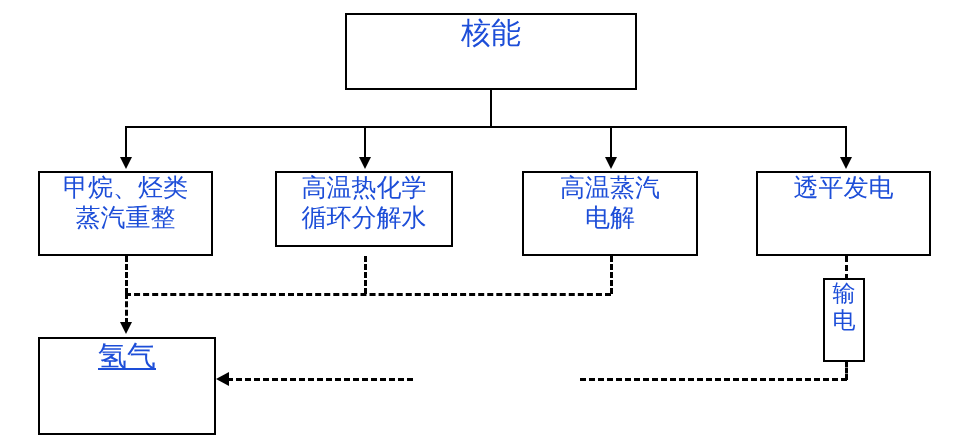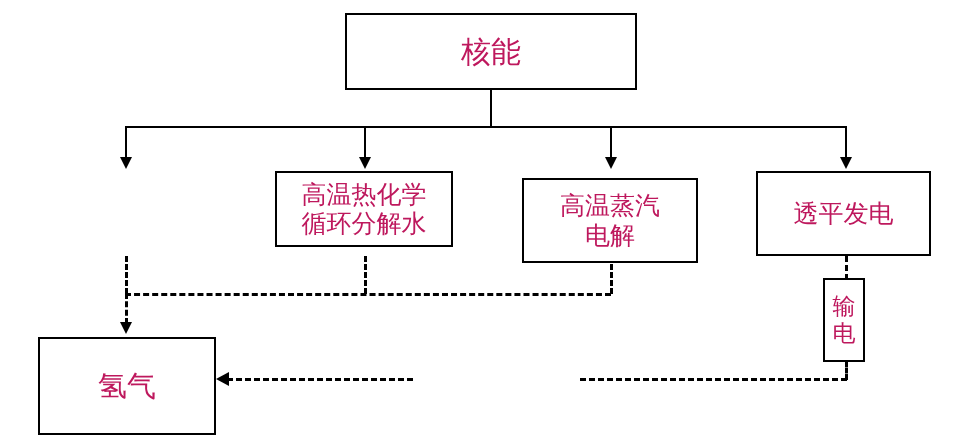--- a/index.html
+++ b/index.html
@@ -18,23 +18,22 @@
     overflow: hidden;
   }
   .node {
     position: absolute;
     box-sizing: border-box;
     border: 2px solid #000000;
     background: #ffffff;
     display: flex;
     flex-direction: column;
     align-items: center;
-    justify-content: center;
     text-align: center;
-    color: #be185d;
+    color: #1d4ed8;
     line-height: 1.18;
     z-index: 3;
   }
   .node .line {
     display: block;
     white-space: nowrap;
   }
   
   #node-nuclear {
     left: 345px; top: 13px; width: 292px; height: 77px;
@@ -44,33 +43,33 @@
     left: 38px; top: 171px; width: 175px; height: 85px;
     font-size: 25px;
   }
   #node-thermochem {
     left: 275px; top: 171px; width: 178px; height: 76px;
     font-size: 25px;
   }
   #node-steam-electrolysis {
     left: 522px; top: 171px; width: 176px; height: 85px;
     font-size: 25px;
-    margin-top: 7px;
   }
   #node-turbine {
     left: 756px; top: 171px; width: 175px; height: 85px;
     font-size: 25px;
   }
   #node-transmission {
     left: 823px; top: 278px; width: 42px; height: 84px;
     font-size: 23px;
   }
   #node-hydrogen {
     left: 38px; top: 337px; width: 178px; height: 98px;
     font-size: 29px;
+    text-decoration: underline;
   }
   #node-water-electrolysis {
     left: 413px; top: 337px; width: 167px; height: 88px;
     font-size: 27px;
   }
   
   .conn {
     position: absolute;
     z-index: 1;
   }
@@ -125,20 +124,24 @@
 
   <div class="conn solid-v" style="left:364px; top:126px; height:33px;"></div>
   <div class="arrow-down" style="left:359px; top:157px;"></div>
 
   <div class="conn solid-v" style="left:610px; top:126px; height:33px;"></div>
   <div class="arrow-down" style="left:605px; top:157px;"></div>
 
   <div class="conn solid-v" style="left:845px; top:126px; height:33px;"></div>
   <div class="arrow-down" style="left:840px; top:157px;"></div>
 
+  <div class="node" id="node-reforming">
+    <span class="line">甲烷、烃类</span>
+    <span class="line">蒸汽重整</span>
+  </div>
 
   <div class="node" id="node-thermochem">
     <span class="line">高温热化学</span>
     <span class="line">循环分解水</span>
   </div>
 
   <div class="node" id="node-steam-electrolysis">
     <span class="line">高温蒸汽</span>
     <span class="line">电解</span>
   </div>

